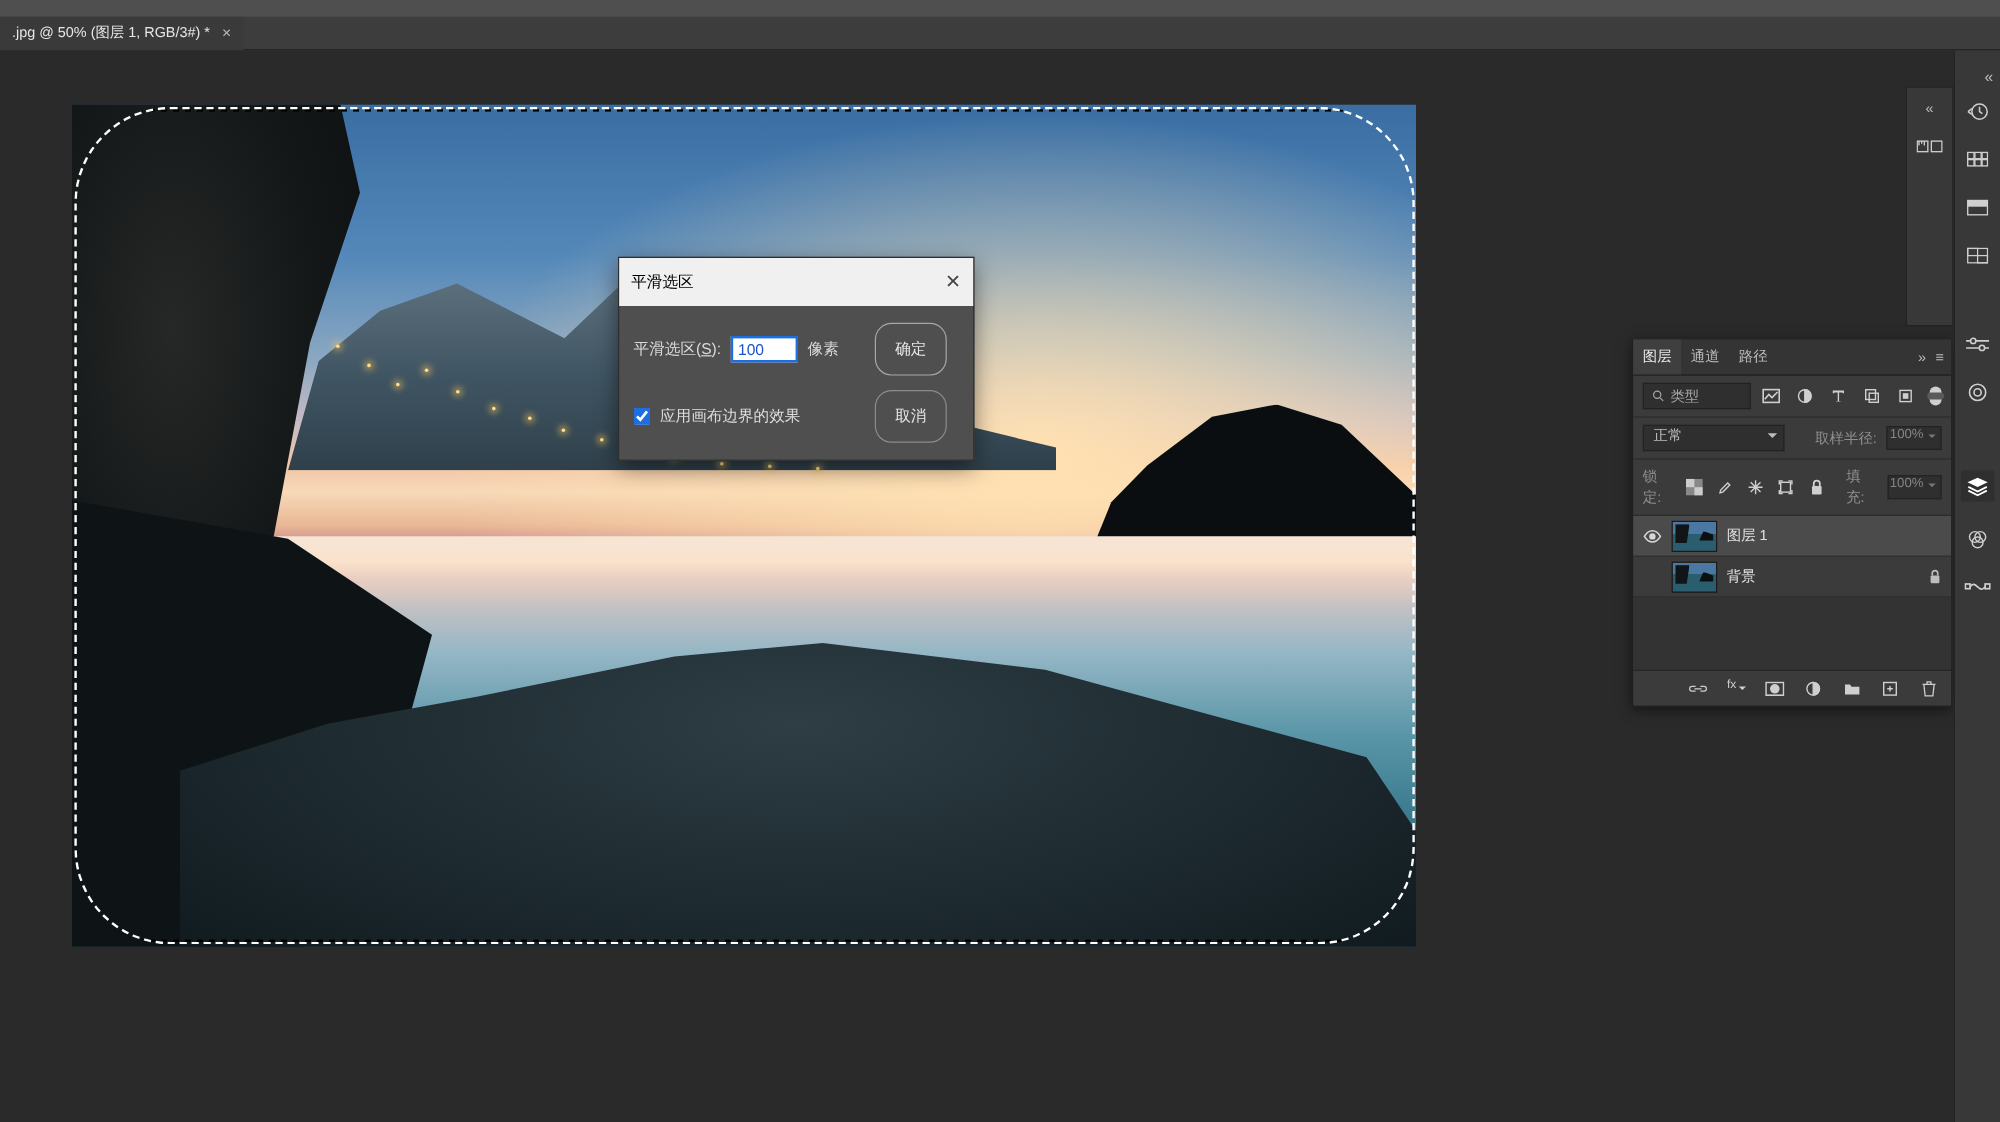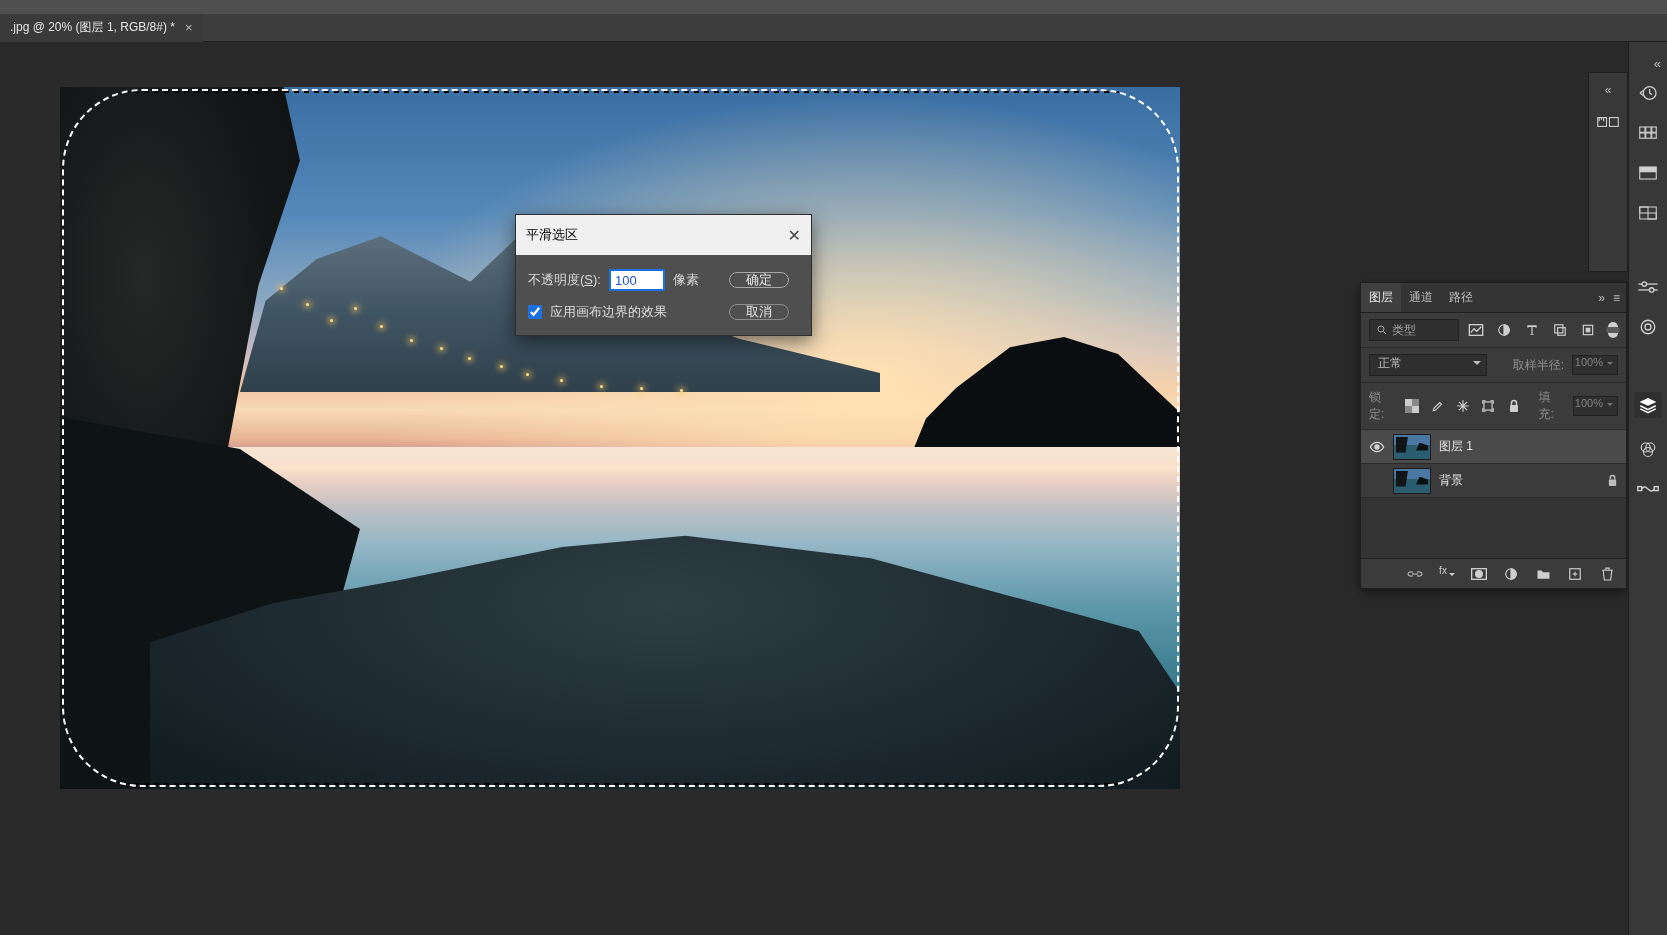--- a/index.html
+++ b/index.html
@@ -45,21 +45,21 @@
   
   .dialog{position:absolute;left:515px;top:172px;width:297px;background:#4f4f4f;border:1px solid #2e2e2e;box-shadow:0 6px 18px rgba(0,0,0,.5);}
   .dialog .titlebar{display:flex;justify-content:space-between;align-items:center;background:#f0f0f0;color:#000;height:40px;padding:0 10px;font-size:13px;}
   .dialog .titlebar .x{font-size:16px;color:#444;cursor:pointer;font-family:sans-serif;}
   .dialog .body{padding:14px 12px 14px 12px;display:grid;grid-template-columns:1fr 70px;column-gap:8px;row-gap:12px;align-items:center;}
   .row1{display:flex;align-items:center;gap:8px;color:#d9d9d9;font-size:13px;white-space:nowrap;}
   .row1 .label .u{text-decoration:underline;}
   .row1 input{width:56px;height:22px;background:#fff;color:#1752cf;border:2px solid #1b6fe0;font-size:13px;text-align:left;padding:0 4px;}
   .row2{display:flex;align-items:center;gap:8px;font-size:13px;color:#dcdcdc;}
   .row2 input[type=checkbox]{width:14px;height:14px;accent-color:#1b6fe0;}
-  .btn{width:60px;height:16px;border-radius:14px;border:1px solid #8c8c8c;background:transparent;color:#e6e6e6;font-size:13px;cursor:pointer;display:flex;align-items:center;justify-content:center;}
+  .btn{width:60px;height:44px;border-radius:14px;border:1px solid #8c8c8c;background:transparent;color:#e6e6e6;font-size:13px;cursor:pointer;display:flex;align-items:center;justify-content:center;}
   .btn.primary{border-color:#a7a7a7;}
 
   
   .dock{position:absolute;right:0;top:0;width:39px;height:100%;background:#383838;border-left:1px solid #1f1f1f;display:flex;flex-direction:column;align-items:center;padding-top:42px;gap:22px;}
   .dockbtn{width:28px;height:18px;display:flex;align-items:center;justify-content:center;color:#cfcfcf;}
   .dockbtn.active{color:#fff;background:#2f2f2f;border-radius:2px;height:26px;}
   .collapse{position:absolute;right:6px;top:14px;color:#bdbdbd;font-size:13px;}
 
   
   .dock2{position:absolute;right:39px;top:30px;width:40px;height:200px;background:#383838;border:1px solid #1f1f1f;display:flex;flex-direction:column;align-items:center;padding-top:10px;gap:16px;}
@@ -101,21 +101,21 @@
   svg{display:block;}
 </style>
 </head>
 <body>
 
 <div class="app">
   <div class="menubar"></div>
 
   <div class="tabbar">
     <div class="doctab">
-      <span>.jpg @ 20% (图层 1, RGB/8#) *</span>
+      <span>.jpg @ 50% (图层 1, RGB/3#) *</span>
       <span class="close">×</span>
     </div>
   </div>
 
   <div class="workspace">
     <div class="canvas-wrap">
       <div class="image-canvas">
         <div class="sky"></div>
         <div class="hills"></div>
         <div class="lights">
@@ -146,21 +146,21 @@
     </div>
 
     <div class="dialog">
       <div class="titlebar">
         <span>平滑选区</span>
         <span class="x">✕</span>
       </div>
       <div class="body">
         <div class="row1">
           <span class="label">
-            <span>不透明度(</span><span class="u">S</span><span>):</span>
+            <span>平滑选区(</span><span class="u">S</span><span>):</span>
           </span>
           <input type="text" value="100" style="">
           <span>像素</span>
         </div>
         <button class="btn primary">
             <span>确定</span>
           </button>
 
         <div class="row2">
           <input type="checkbox" checked="" style="">

